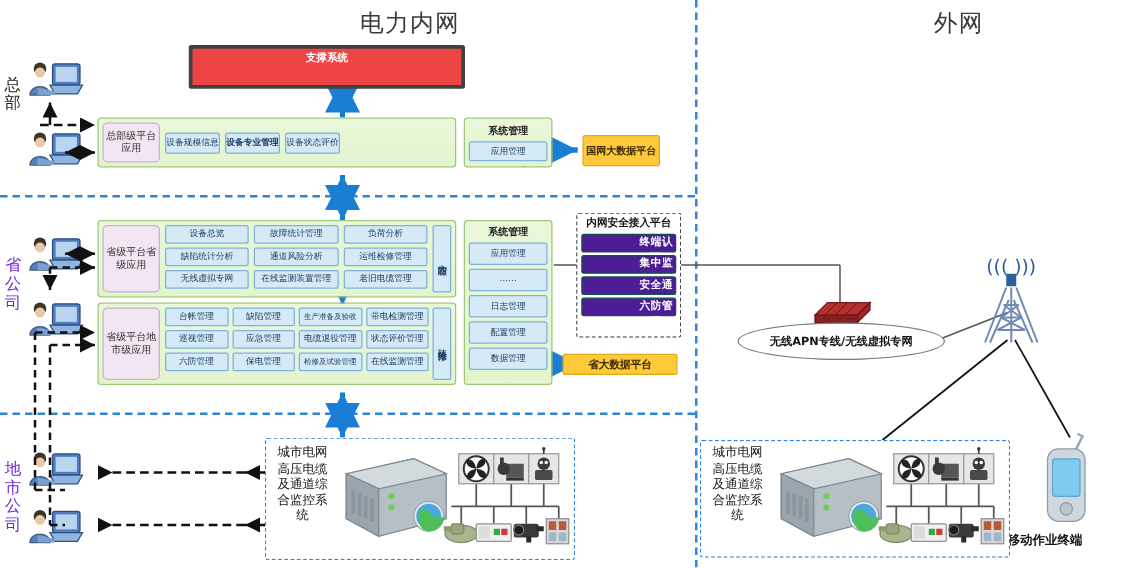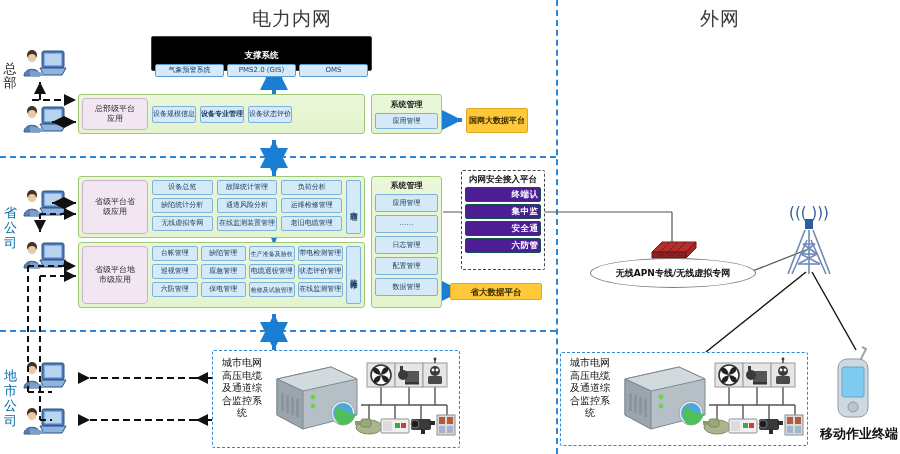--- a/index.html
+++ b/index.html
@@ -22,22 +22,22 @@
   
   .hdash{
     border-top:2px dashed #2f86d6;height:0;
   }
   .vdash{
     border-left:2px dashed #2f86d6;width:0;
   }
 
   
   .supportbox{
-    background:#000000;border:1px solid #404040;border-radius:2px;
-    padding:12px 3px 3px 3px;
+    background:#ef4444;border:3px solid #404040;border-radius:2px;
+    padding:2px 3px 3px 3px;
   }
   .supportbox .hdr{
     color:#fff;font-size:8.5px;font-weight:bold;text-align:center;
     line-height:12px;height:12px;
   }
   .supportbox .row{display:flex;gap:3px;}
   .supportbox .cell{
     flex:1;background:#d7e9f9;border:1px solid #5b9bd5;border-radius:2px;
     font-size:7px;color:#14406b;text-align:center;line-height:11px;height:11px;
     white-space:nowrap;overflow:hidden;
@@ -46,21 +46,21 @@
   
   .greenpanel{
     background:linear-gradient(180deg,#eaf7d9 0%,#e3f4cd 100%);
     border:1px solid #9ec77a;border-radius:3px;
     display:flex;align-items:stretch;padding:3px;
   }
   .sidelabel{
     background:#f3e6f3;border:1px solid #cbb2cb;border-radius:4px;
     font-size:8px;color:#2a2a2a;line-height:10px;
     display:flex;align-items:center;justify-content:center;text-align:center;
-    padding:0 12px;
+    padding:0 2px;
   }
   .cellsgrid{display:flex;gap:4px;flex:1;margin-left:4px;}
   .cellcol{display:flex;flex-direction:column;gap:3px;flex:1;}
   .bluecell{
     background:#d5e9f7;border:1px solid #7cb2dd;border-radius:2px;
     font-size:7px;color:#15395c;text-align:center;
     line-height:13px;height:13px;white-space:nowrap;overflow:hidden;
   }
   .vcell{
     background:#d5e9f7;border:1px solid #7cb2dd;border-radius:2px;
@@ -108,40 +108,40 @@
   .monlabel{
     font-size:10px;color:#111;line-height:12.5px;text-align:center;
     width:42px;
   }
 
   
   .sidetag{
     font-size:13px;color:#222;line-height:14px;text-align:center;
   }
   .vsidetag{
-    font-size:13px;color:#0369a1;line-height:15px;text-align:center;
+    font-size:13px;color:#6d28d9;line-height:15px;text-align:center;
     width:15px;
   }
   .ellipse-label{
     border:1px solid #7a7a7a;border-radius:50%;background:#fff;
     display:flex;align-items:center;justify-content:center;
     font-size:9px;font-weight:bold;color:#111;white-space:nowrap;
   }
   .mobile-label{
-    font-size:13px;font-weight:bold;color:#111;text-align:right;white-space:nowrap;
+    font-size:10px;font-weight:bold;color:#111;text-align:left;white-space:nowrap;
   }
   svg{display:block;overflow:visible;}
 </style>
 </head>
 <body>
 
 <div id="stage">
 
-  <div class="abs zone-title" style="left:192px;top:6px;width:200px;">电力内网</div>
-  <div class="abs zone-title" style="left:630px;top:6px;width:180px;">外网</div>
+  <div class="abs zone-title" style="left:168px;top:6px;width:200px;text-align:right;">电力内网</div>
+  <div class="abs zone-title" style="left:677px;top:6px;width:180px;">外网</div>
 
   <div class="abs hdash" style="left:0px;top:156px;width:556px;"></div>
   <div class="abs hdash" style="left:0px;top:330px;width:556px;"></div>
   <div class="abs vdash" style="left:556px;top:0px;height:454px;"></div>
 
   <div class="abs sidetag" style="left:2px;top:62px;width:16px;">
     <span>总部</span>
   </div>
 
   <div class="abs" style="left:22px;top:46px;">
@@ -279,25 +279,20 @@
     <path d="M672 258 L672 272" stroke="#555" stroke-width="1.2" fill="none"></path>
 
     <path d="M750 272 L806 250" stroke="#555" stroke-width="1.2" fill="none"></path>
 
     <path d="M806 272 L706 352" stroke="#111" stroke-width="1.4" fill="none"></path>
     <path d="M812 272 L856 350" stroke="#111" stroke-width="1.4" fill="none"></path>
   </svg>
 
   <div class="abs supportbox" style="left:151px;top:36px;width:221px;height:35px;">
     <div class="hdr">支撑系统</div>
-    <div class="row" style="margin-top:3px;">
-      <div class="cell">气象预警系统</div>
-      <div class="cell">PMS2.0 (GIS)</div>
-      <div class="cell">OMS</div>
-    </div>
   </div>
 
   <div class="abs greenpanel" style="left:78px;top:94px;width:287px;height:40px;">
     <div class="sidelabel" style="width:40px;">总部级平台应用</div>
     <div class="cellsgrid" style="align-items:center;">
       <div class="bluecell" style="height:15px;line-height:15px;">设备规模信息</div>
       <div class="bluecell" style="height:15px;line-height:15px;font-weight:bold;">设备专业管理</div>
       <div class="bluecell" style="height:15px;line-height:15px;">设备状态评价</div>
     </div>
   </div>

